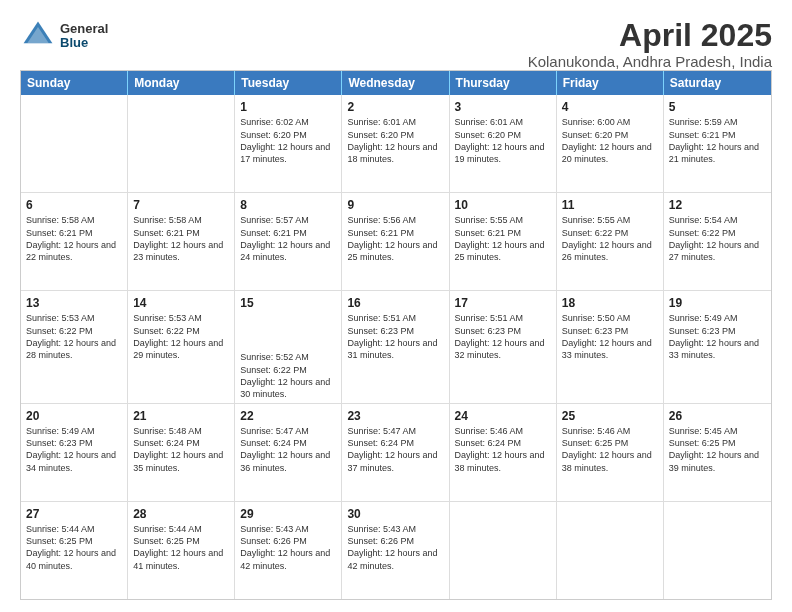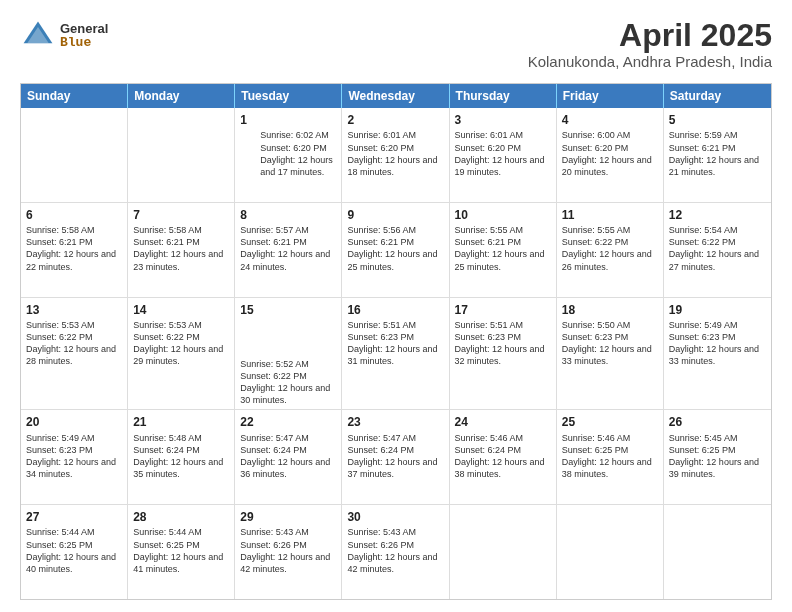--- a/index.html
+++ b/index.html
@@ -14,36 +14,36 @@
       width: 792px;
       height: 612px;
       padding: 18px 20px 12px 20px;
       display: flex;
       flex-direction: column;
     }
     .header {
       display: flex;
       justify-content: space-between;
       align-items: flex-start;
-      margin-bottom: 13px;
+      margin-bottom: 0;
     }
     .logo {
       display: flex;
       align-items: center;
       gap: 0;
     }
     .logo-text {
       display: flex;
       flex-direction: column;
       font-size: 13px;
       font-weight: bold;
       line-height: 1.1;
     }
     .logo-text .general { color: #333; }
-    .logo-text .blue { color: #a16207; font-family: Liberation Mono, monospace; }
+    .logo-text .blue { color: #0c4a6e; }
     .logo-icon {
       width: 36px;
       height: 36px;
       margin-right: 4px;
     }
     .title-section {
       text-align: right;
     }
     .title-section h1 {
       font-size: 32px;
@@ -143,21 +143,21 @@
         <div class="cal-header-cell">Thursday</div>
         <div class="cal-header-cell">Friday</div>
         <div class="cal-header-cell">Saturday</div>
       </div>
     <div class="cal-body">
     <div class="cal-row">
           <div class="cal-cell empty"></div>
           <div class="cal-cell empty"></div>
           <div class="cal-cell">
             <span class="day-num">1</span>
-            <div class="cell-info" style="white-space: pre-line; margin-left: 20px;">Sunrise: 6:02 AM
+            <div class="cell-info" style="white-space: pre-line;">Sunrise: 6:02 AM
 Sunset: 6:20 PM
 Daylight: 12 hours and 17 minutes.</div>
           </div>
           <div class="cal-cell">
             <span class="day-num">2</span>
             <div class="cell-info" style="white-space: pre-line;">Sunrise: 6:01 AM
 Sunset: 6:20 PM
 Daylight: 12 hours and 18 minutes.</div>
           </div>
           <div class="cal-cell">

